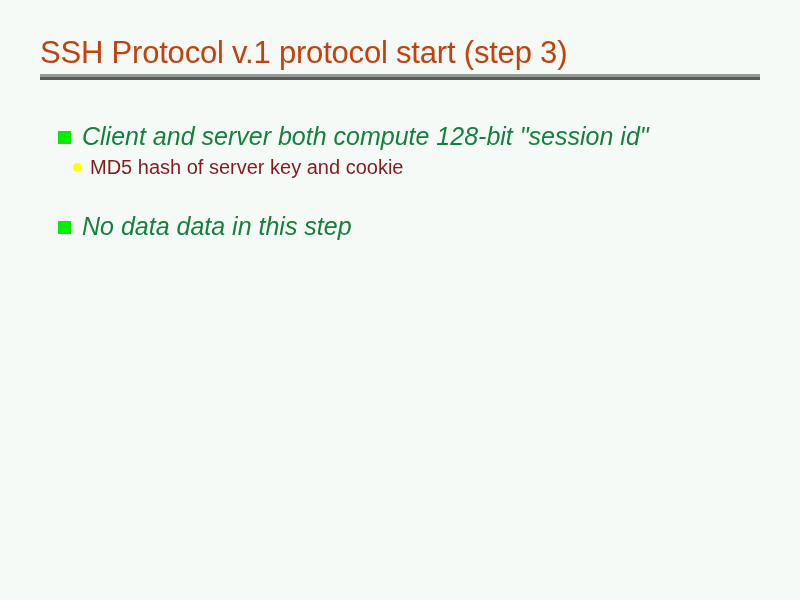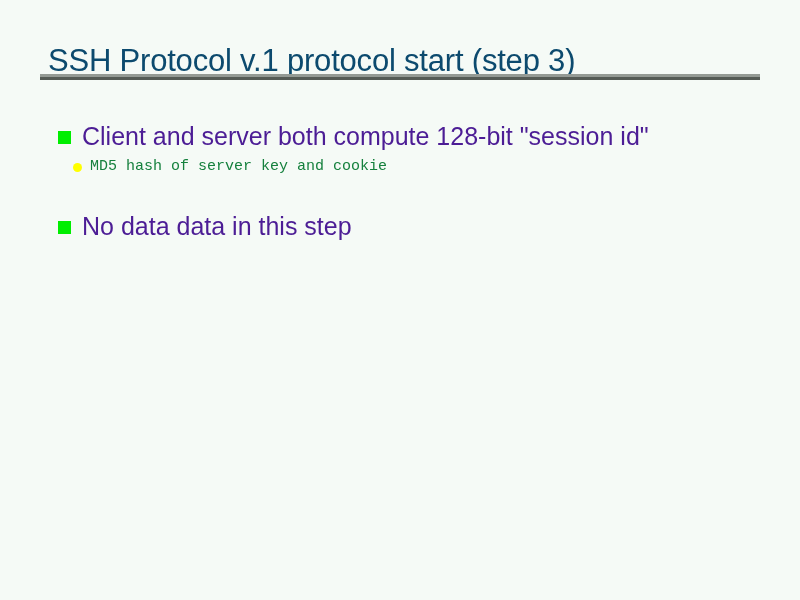--- a/index.html
+++ b/index.html
@@ -25,24 +25,24 @@
   
   .title-block {
     position: absolute;
     left: 40px;
     top: 34px;
     width: 720px;
   }
   .slide-title {
     font-size: 31px;
     font-weight: normal;
-    color: #0c4a6e;
+    color: #c2410c;
     line-height: 38px;
     letter-spacing: -0.2px;
-    margin: 8px;
+    margin: 0;
     white-space: nowrap;
   }
   .title-rule {
     position: absolute;
     left: 40px;
     top: 74px;
     width: 720px;
     height: 6px;
   }
   .title-rule .rule-top {
@@ -72,47 +72,47 @@
     position: absolute;
     left: 58px;
     top: 13px;
     width: 13px;
     height: 13px;
     background: #00ee00;
   }
   .bullet-l1 .bullet-text {
     display: block;
     font-size: 25px;
-    color: #4c1d95;
+    color: #15803d;
     line-height: 36px;
     white-space: nowrap;
+    font-style: italic;
   }
 
   .bullet-l2 {
     position: relative;
     padding-left: 90px;
     min-height: 24px;
     margin: 0;
   }
   .bullet-l2 .marker-dot {
     position: absolute;
     left: 73px;
     top: 9px;
     width: 9px;
     height: 9px;
     border-radius: 50%;
     background: #ffff00;
   }
   .bullet-l2 .bullet-text {
     display: block;
-    font-size: 15px;
-    color: #15803d;
+    font-size: 20px;
+    color: #7f1d1d;
     line-height: 26px;
     white-space: nowrap;
-    font-family: Liberation Mono, monospace;
   }
 
   .group-gap {
     height: 28px;
   }
 </style>
 </head>
 <body>
 
 <div class="slide">

